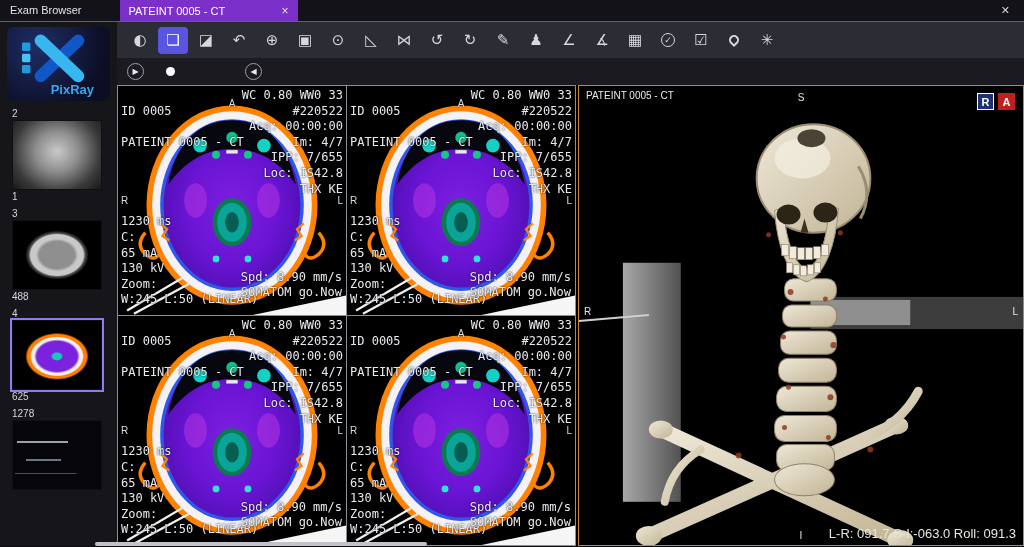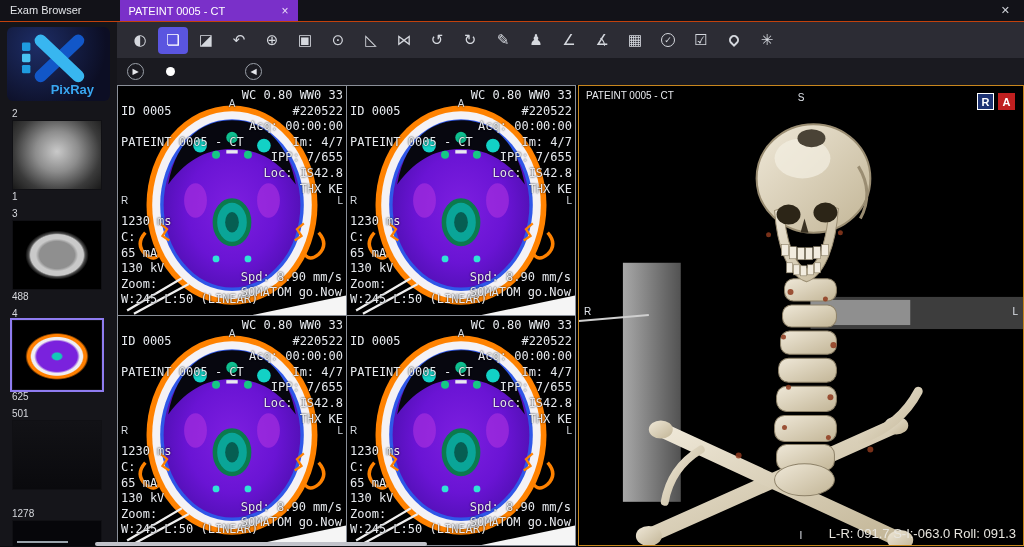--- a/index.html
+++ b/index.html
@@ -122,25 +122,20 @@
   </div>
           <div class="thumb">
     <div class="thumb-num">3</div>
     <div class="thumb-img kind-ct-gray"></div>
     <div class="thumb-count">488</div>
   </div>
           <div class="thumb">
     <div class="thumb-num">4</div>
     <div class="thumb-img kind-ct-color selected"></div>
     <div class="thumb-count">625</div>
-  </div>
-          <div class="thumb">
-    <div class="thumb-num">501</div>
-    <div class="thumb-img kind-dark"></div>
-    <div class="thumb-count"></div>
   </div>
           <div class="thumb">
     <div class="thumb-num">1278</div>
     <div class="thumb-img kind-lines"></div>
 
   </div>
         </div>
     </aside>
 
     <div class="main">

